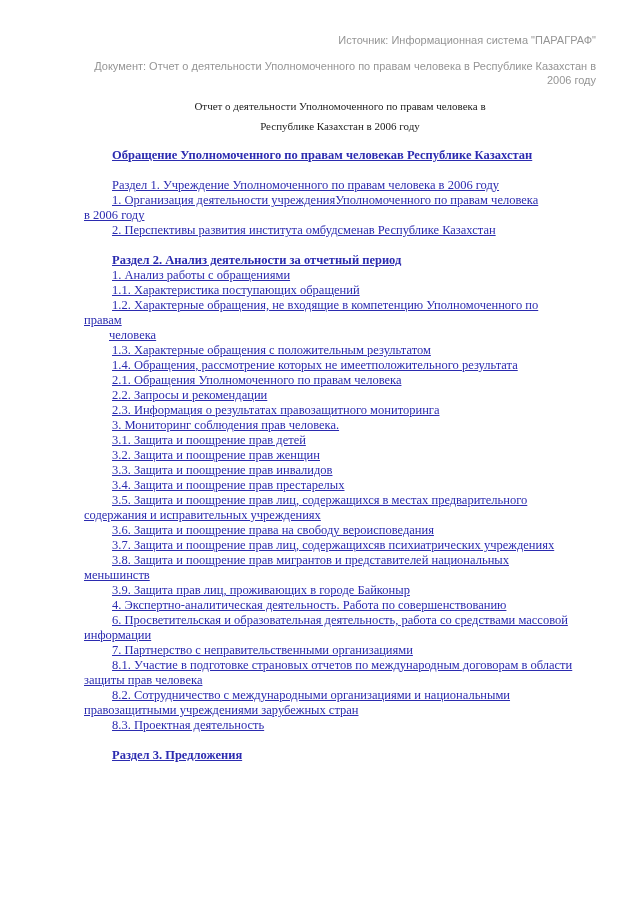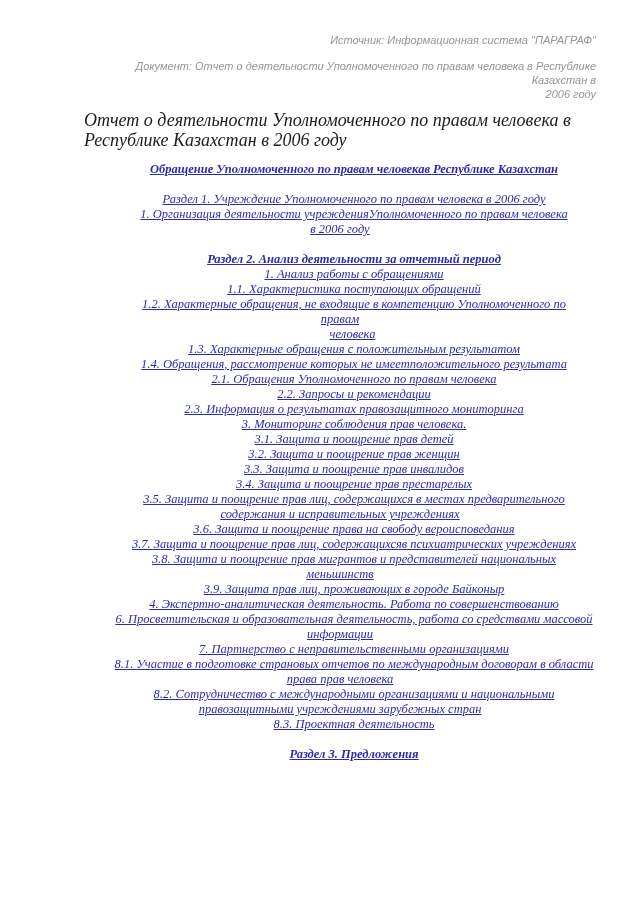--- a/index.html
+++ b/index.html
@@ -15,54 +15,52 @@
     height: 905px;
     background: var(--bg);
     font-family: "Liberation Serif", serif;
     color: var(--text);
     overflow: hidden;
   }
   .page {
     width: 640px;
     height: 743px;
     padding: 33px 44px 0 84px;
-    font-style: italic;
   }
   .source-block {
     font-family: "Liberation Sans", sans-serif;
     font-size: 11px;
     line-height: 14px;
     color: var(--muted);
     text-align: right;
   }
   .source-block p { margin: 0; }
   .source-block p + p { margin-top: 12px; }
   .pre-line { white-space: pre-line; }
   h1.doc-title {
     margin: 9px 0 0 0;
-    font-size: 18px;
+    font-size: 11px;
     line-height: 20px;
     font-weight: normal;
-    text-align: left;
+    text-align: center;
     white-space: pre-line;
     color: var(--text);
   }
   h2.contents-heading {
     margin: 13px 0 0 0;
     font-size: 12.5px;
     line-height: 15px;
     font-weight: bold;
     text-align: center;
     color: var(--text);
   }
   .toc {
     margin-top: 12px;
     font-size: 12.5px;
     line-height: 15px;
-    text-align: center;
   }
   .toc-section + .toc-section { margin-top: 15px; }
   .toc-link {
     display: block;
     color: var(--link);
     text-decoration: none;
     cursor: pointer;
   }
   .toc-link.bold { font-weight: bold; }
   .toc-line {
@@ -93,20 +91,23 @@
           <span class="toc-line"><span class="toc-underline">Обращение Уполномоченного по правам человекав Республике Казахстан</span></span>
         </a>
       </div>
       <div class="toc-section">
         <a class="toc-link">
           <span class="toc-line"><span class="toc-underline">Раздел 1. Учреждение Уполномоченного по правам человека в 2006 году</span></span>
         </a>
         <a class="toc-link">
           <span class="toc-line"><span class="toc-underline">1. Организация деятельности учрежденияУполномоченного по правам человека</span></span>
           <span class="toc-line"><span class="toc-underline">в 2006 году</span></span>
+        </a>
+        <a class="toc-link">
+          <span class="toc-line"><span class="toc-underline">2. Перспективы развития института омбудсменав Республике Казахстан</span></span>
         </a>
       </div>
       <div class="toc-section">
         <a class="toc-link bold">
           <span class="toc-line"><span class="toc-underline">Раздел 2. Анализ деятельности за отчетный период</span></span>
         </a>
         <a class="toc-link">
           <span class="toc-line"><span class="toc-underline">1. Анализ работы с обращениями</span></span>
         </a>
         <a class="toc-link">
@@ -169,21 +170,21 @@
         </a>
         <a class="toc-link">
           <span class="toc-line"><span class="toc-underline">6. Просветительская и образовательная деятельность, работа со средствами массовой</span></span>
           <span class="toc-line"><span class="toc-underline">информации</span></span>
         </a>
         <a class="toc-link">
           <span class="toc-line"><span class="toc-underline">7. Партнерство с неправительственными организациями</span></span>
         </a>
         <a class="toc-link">
           <span class="toc-line"><span class="toc-underline">8.1. Участие в подготовке страновых отчетов по международным договорам в области</span></span>
-          <span class="toc-line"><span class="toc-underline">права прав человека</span></span>
+          <span class="toc-line"><span class="toc-underline">защиты прав человека</span></span>
         </a>
         <a class="toc-link">
           <span class="toc-line"><span class="toc-underline">8.2. Сотрудничество с международными организациями и национальными</span></span>
           <span class="toc-line"><span class="toc-underline">правозащитными учреждениями зарубежных стран</span></span>
         </a>
         <a class="toc-link">
           <span class="toc-line"><span class="toc-underline">8.3. Проектная деятельность</span></span>
         </a>
       </div>
       <div class="toc-section">

